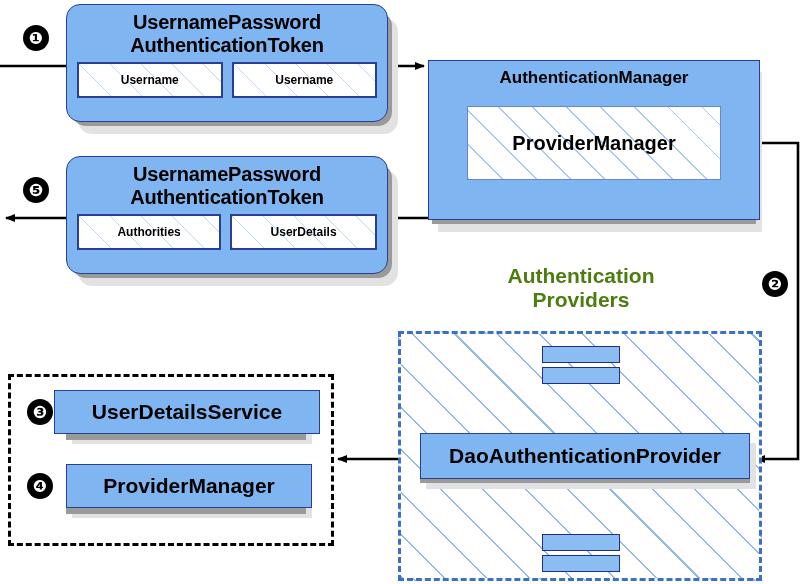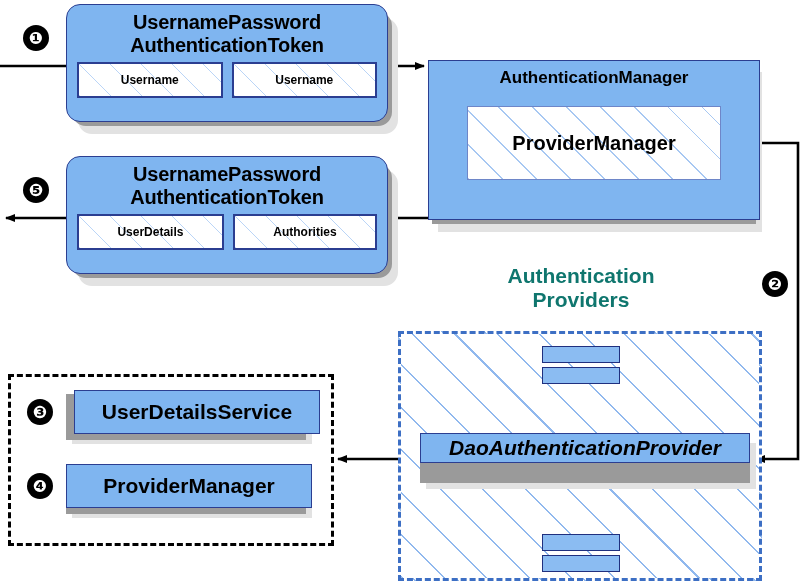--- a/index.html
+++ b/index.html
@@ -158,21 +158,21 @@
   }
   .rnd { border-radius: 14px; }
 
   
   .caption {
     position: absolute;
     font-size: 21px;
     font-weight: bold;
     line-height: 24px;
     text-align: center;
-    color: #0f766e;
+    color: #4d7c0f;
     white-space: pre-line;
     z-index: 5;
   }
 
   
   .bullet {
     position: absolute;
     width: 26px;
     height: 26px;
     border-radius: 50%;
@@ -256,47 +256,47 @@
     </div>
   </div>
 
   <div class="shadow-light rnd" style="left:78px; top:170px; width:320px; height:116px;"></div>
   <div class="shadow-dark rnd" style="left:72px; top:164px; width:320px; height:114px;"></div>
 
   <div class="node token-card" style="left:66px; top:156px; width:322px; height:118px;">
     <div class="token-title">UsernamePassword
 AuthenticationToken</div>
     <div class="token-fields">
+      <div class="field-box">Authorities</div>
       <div class="field-box">UserDetails</div>
-      <div class="field-box">Authorities</div>
     </div>
   </div>
 
   <div class="shadow-light" style="left:438px; top:72px; width:324px; height:160px;"></div>
   <div class="shadow-dark" style="left:432px; top:66px; width:324px; height:158px;"></div>
 
   <div class="node manager-card" style="left:428px; top:60px; width:332px; height:160px;">
     <div class="manager-title">AuthenticationManager</div>
     <div class="inner-hatched" style="width:252px; height:72px;">ProviderManager</div>
   </div>
 
   <div class="stub" style="left:542px; top:346px; width:76px; height:15px;"></div>
   <div class="stub" style="left:542px; top:367px; width:76px; height:15px;"></div>
 
   <div class="shadow-light" style="left:426px; top:443px; width:330px; height:46px;"></div>
   <div class="shadow-dark" style="left:420px; top:437px; width:330px; height:46px;"></div>
 
-  <div class="node bar-card" style="left:420px; top:433px; width:330px; height:30px;font-style:italic;">DaoAuthenticationProvider</div>
+  <div class="node bar-card" style="left:420px; top:433px; width:330px; height:46px;">DaoAuthenticationProvider</div>
 
   <div class="stub" style="left:542px; top:534px; width:76px; height:15px;"></div>
   <div class="stub" style="left:542px; top:555px; width:76px; height:15px;"></div>
 
   <div class="shadow-light" style="left:72px; top:398px; width:240px; height:46px;"></div>
   <div class="shadow-dark" style="left:66px; top:394px; width:240px; height:46px;"></div>
-  <div class="node bar-card" style="left:74px; top:390px; width:246px; height:44px;">UserDetailsService</div>
+  <div class="node bar-card" style="left:54px; top:390px; width:266px; height:44px;">UserDetailsService</div>
 
   <div class="shadow-light" style="left:72px; top:472px; width:240px; height:46px;"></div>
   <div class="shadow-dark" style="left:66px; top:468px; width:240px; height:46px;"></div>
   <div class="node bar-card" style="left:66px; top:464px; width:246px; height:44px;">ProviderManager</div>
 
   <div class="bullet" style="left:23px; top:25px;">❶</div>
   <div class="bullet" style="left:762px; top:271px;">❷</div>
   <div class="bullet" style="left:27px; top:399px;">❸</div>
   <div class="bullet" style="left:27px; top:473px;">❹</div>
   <div class="bullet" style="left:23px; top:177px;">❺</div>

